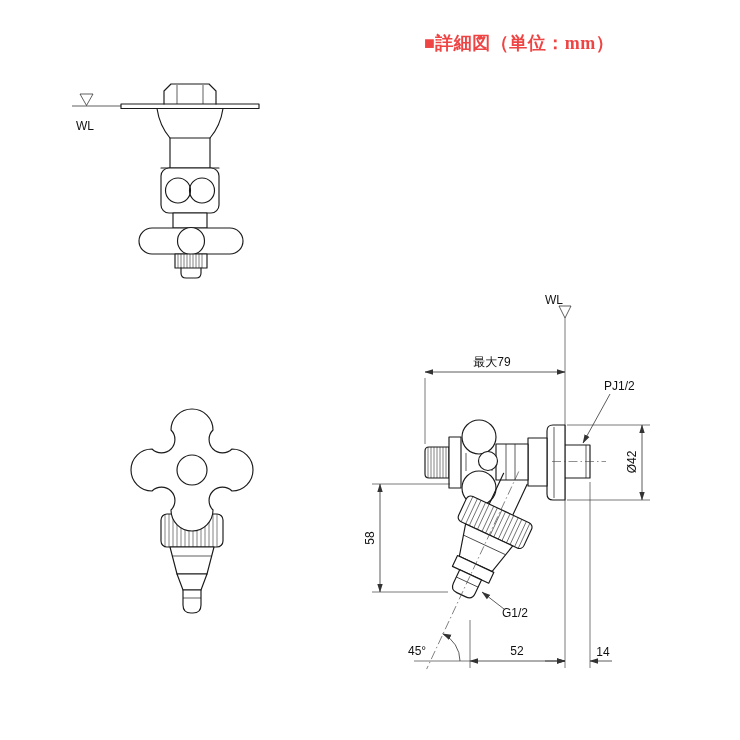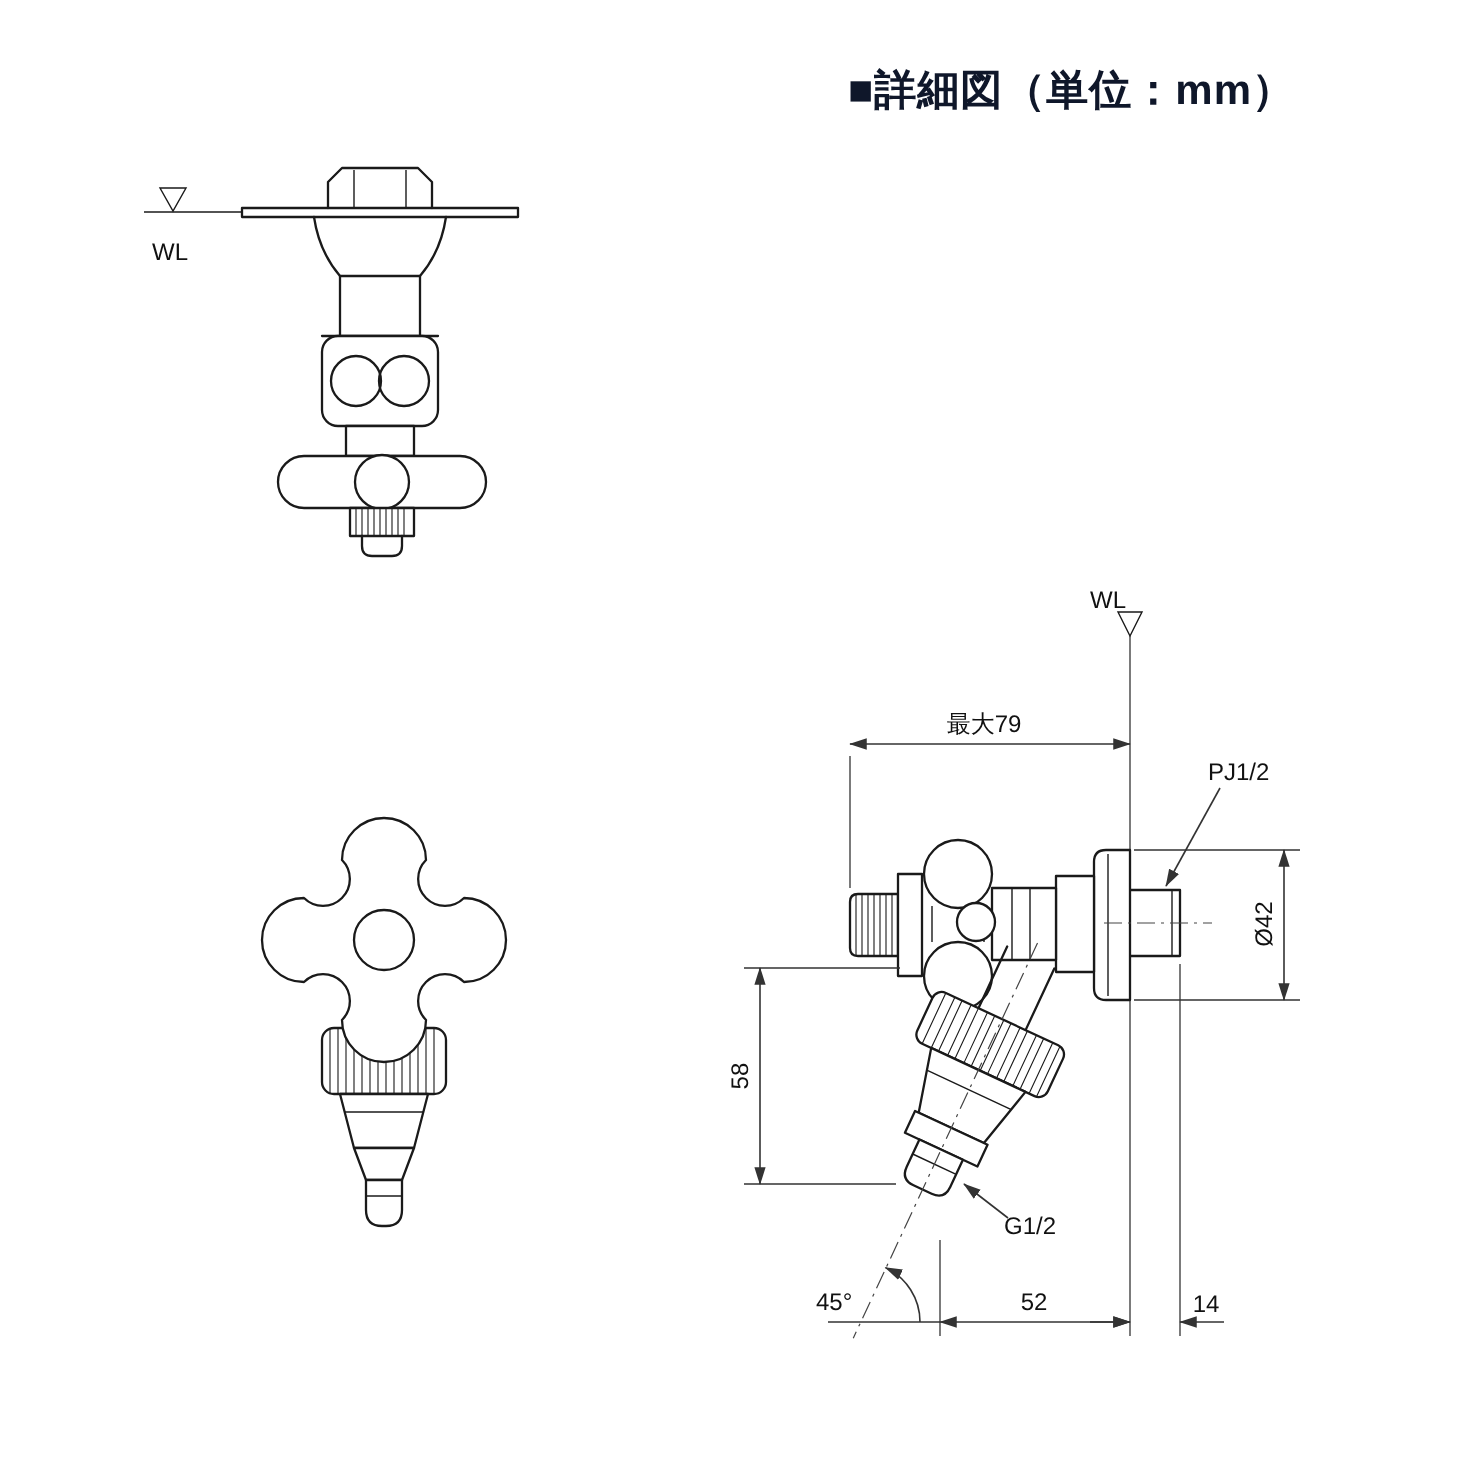--- a/index.html
+++ b/index.html
@@ -1,18 +1,18 @@
 <!DOCTYPE html>
 <html><head>
 <meta charset="utf-8">
 <style>
   html,body{margin:0;padding:0;background:#fff;}
   #canvas{position:relative;width:740px;height:740px;background:#fff;outline:1px solid #e6e6e6;overflow:hidden;
           font-family:"Liberation Sans",sans-serif;}
-  #title{position:absolute;left:424px;top:31px;font-size:21px;font-weight:bold;color:#0f172a;letter-spacing:.5px;white-space:nowrap;}
+  #title{position:absolute;left:424px;top:31px;font-size:18px;font-weight:bold;color:#ef4444;letter-spacing:.5px;white-space:nowrap;font-family:Liberation Serif, serif;}
   svg{position:absolute;left:0;top:0;}
   .ol  {stroke:#1a1a1a;stroke-width:1.15;fill:none;stroke-linejoin:round;stroke-linecap:round;}
   .olw {stroke:#1a1a1a;stroke-width:1.15;fill:#fff;stroke-linejoin:round;}
   .tn  {stroke:#1a1a1a;stroke-width:.7;fill:none;}
   .serr{stroke:#1a1a1a;stroke-width:.55;fill:none;}
   .ext {stroke:#333;stroke-width:.65;fill:none;}
   .cl  {stroke:#444;stroke-width:.6;fill:none;stroke-dasharray:9 3 1.5 3;}
   .dim {stroke:#333;stroke-width:.8;fill:none;marker-start:url(#arr);marker-end:url(#arr);}
   .dime{stroke:#333;stroke-width:.8;fill:none;marker-end:url(#arr);}
   text.t{font:12px "Liberation Sans",sans-serif;fill:#111;}

